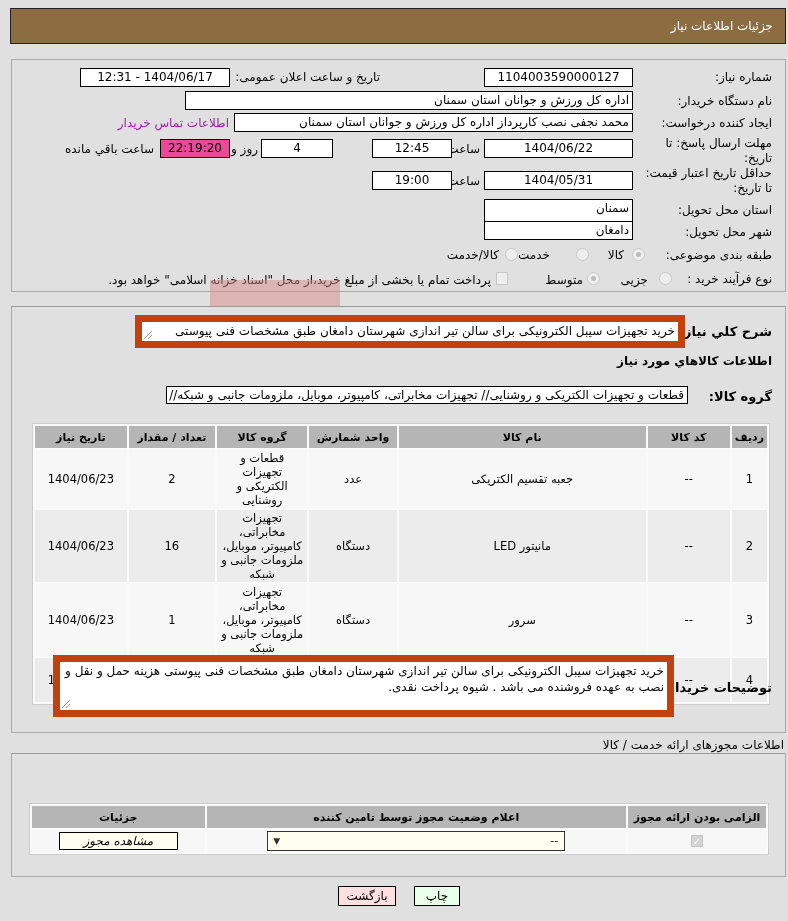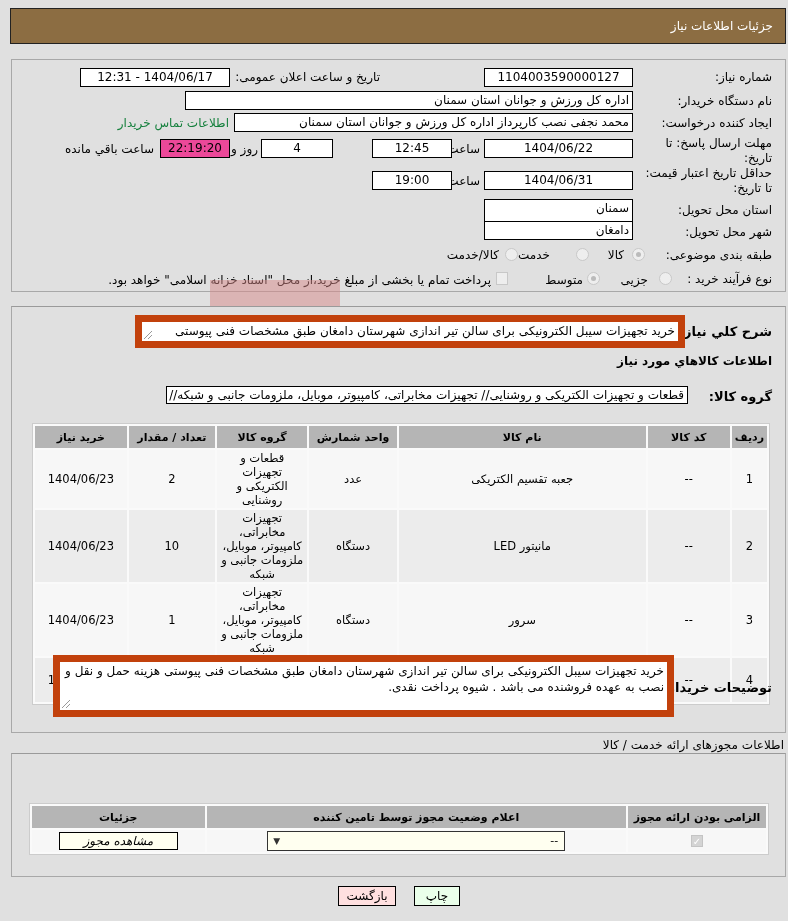--- a/index.html
+++ b/index.html
@@ -25,21 +25,21 @@
     background: #e0e0e0;
   }
   .lbl { position: absolute; white-space: nowrap; font-size: 12px; }
   .box {
     position: absolute; background: #fff; border: 1px solid #000;
     font-size: 12px; white-space: nowrap; overflow: hidden; padding: 0 3px;
     line-height: 17px;
   }
   .center { text-align: center; }
   .cream { background: #ec4899; }
-  .link { color: #15803d; text-decoration: none; }
+  .link { color: #a21caf; text-decoration: none; }
   .radio {
     position: absolute; width: 13px; height: 13px; border-radius: 50%;
     border: 1px solid #c8c8c8; background: #eee;
   }
   .radio.checked::after {
     content: ""; position: absolute; left: 3px; top: 3px; width: 5px; height: 5px;
     border-radius: 50%; background: #bbb;
   }
   .chk {
     position: absolute; width: 12px; height: 13px; border: 1px solid #c8c8c8; background: #eee;
@@ -102,21 +102,21 @@
 <span class="lbl" style="right:16px; top:136px; width:120px; white-space:normal; line-height:15px;">مهلت ارسال پاسخ: تا تاریخ:</span>
 <div class="box center" style="left:484px; top:139px; width:149px; height:19px;">1404/06/22</div>
 <span class="lbl" style="right:308px; top:142px;">ساعت</span>
 <div class="box center" style="left:372px; top:139px; width:80px; height:19px;">12:45</div>
 <div class="box center" style="left:261px; top:139px; width:72px; height:19px;">4</div>
 <span class="lbl" style="right:530px; top:142px;">روز و</span>
 <div class="box center cream" style="left:160px; top:139px; width:70px; height:19px;">22:19:20</div>
 <span class="lbl" style="right:634px; top:142px;">ساعت باقي مانده</span>
 
 <span class="lbl" style="right:16px; top:166px; width:130px; white-space:normal; line-height:15px;">حداقل تاریخ اعتبار قیمت: تا تاریخ:</span>
-<div class="box center" style="left:484px; top:171px; width:149px; height:19px;">1404/06/31</div>
+<div class="box center" style="left:484px; top:171px; width:149px; height:19px;">1404/05/31</div>
 <span class="lbl" style="right:308px; top:174px;">ساعت</span>
 <div class="box center" style="left:372px; top:171px; width:80px; height:19px;">19:00</div>
 
 <span class="lbl" style="right:16px; top:203px;">استان محل تحویل:</span>
 <div class="box" style="left:484px; top:199px; width:149px; height:31px;">سمنان</div>
 
 <span class="lbl" style="right:16px; top:225px;">شهر محل تحویل:</span>
 <div class="box" style="left:484px; top:221px; width:149px; height:19px;">دامغان</div>
 
 <span class="lbl" style="right:16px; top:248px;">طبقه بندی موضوعی:</span>
@@ -155,40 +155,40 @@
 
 <table class="grid" style="left:32px; top:423px; width:738px;">
   <thead>
     <tr>
       <th style="width:26px;">ردیف</th>
       <th style="width:83px;">کد کالا</th>
       <th style="width:250px;">نام کالا</th>
       <th style="width:88px;">واحد شمارش</th>
       <th style="width:91px;">گروه کالا</th>
       <th style="width:87px;">تعداد / مقدار</th>
-      <th style="width:92px;">خرید نیاز</th>
+      <th style="width:92px;">تاریخ نیاز</th>
     </tr>
   </thead>
   <tbody>
     <tr class="odd" style="height:40px;">
       <td>1</td>
       <td>--</td>
       <td>جعبه تقسیم الکتریکی</td>
       <td>عدد</td>
       <td>قطعات و تجهیزات الکتریکی و روشنایی</td>
       <td>2</td>
       <td>1404/06/23</td>
     </tr>
     <tr class="even" style="height:54px;">
       <td>2</td>
       <td>--</td>
       <td>مانیتور LED</td>
       <td>دستگاه</td>
       <td>تجهیزات مخابراتی، کامپیوتر، موبایل، ملزومات جانبی و شبکه</td>
-      <td>10</td>
+      <td>16</td>
       <td>1404/06/23</td>
     </tr>
     <tr class="odd" style="height:54px;">
       <td>3</td>
       <td>--</td>
       <td>سرور</td>
       <td>دستگاه</td>
       <td>تجهیزات مخابراتی، کامپیوتر، موبایل، ملزومات جانبی و شبکه</td>
       <td>1</td>
       <td>1404/06/23</td>

